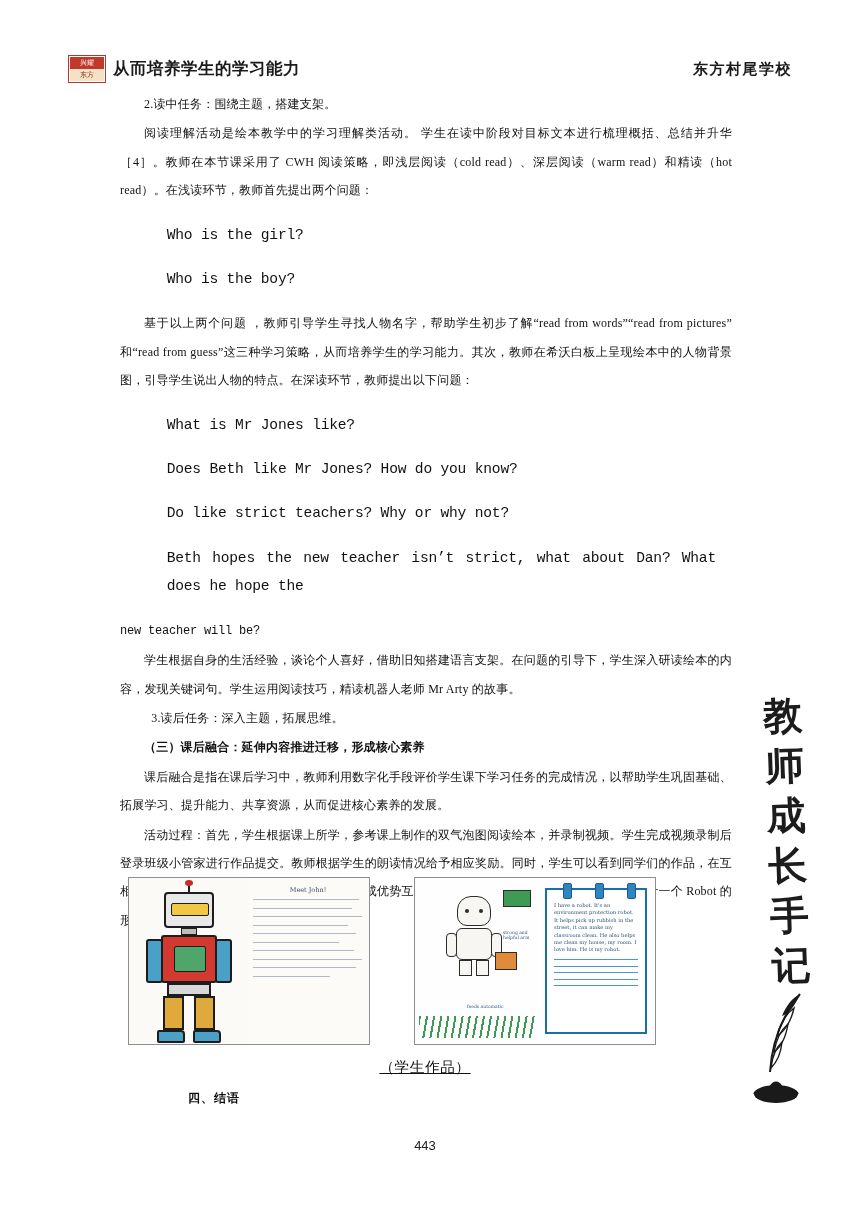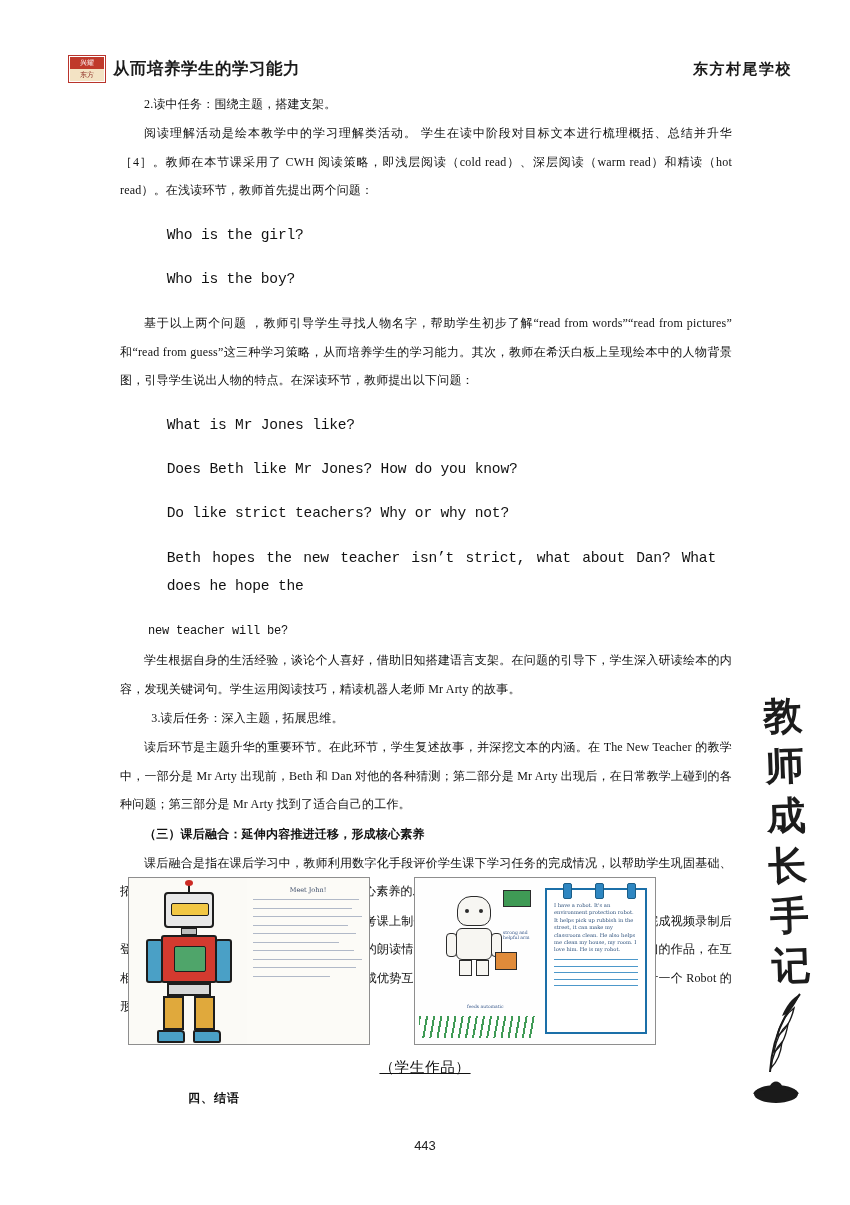--- a/index.html
+++ b/index.html
@@ -103,21 +103,21 @@
   .indent2 { text-indent: 2em; }
   .indent3 { text-indent: 2.6em; }
   .quote-line {
     margin: 16px;
     font-size: 14.6px;
     line-height: 28.4px;
     padding-left: 2.1em;
     font-family: "Liberation Mono", monospace;
     letter-spacing: -0.2px;
   }
-  .mono { font-family: "Liberation Mono", monospace; letter-spacing: -0.2px; margin-left: 28px; }
+  .mono { font-family: "Liberation Mono", monospace; letter-spacing: -0.2px; }
   .bold { font-weight: bold; }
 
   
   .figures {
     position: absolute;
     top: 877px;
     left: 128px;
     width: 528px;
     height: 168px;
     display: flex;
@@ -335,21 +335,20 @@
     <p class="quote-line">Who is the girl?</p>
     <p class="quote-line">Who is the boy?</p>
     <p class="indent2">基于以上两个问题 ，教师引导学生寻找人物名字，帮助学生初步了解“read from words”“read from pictures” 和“read from guess”这三种学习策略，从而培养学生的学习能力。其次，教师在希沃白板上呈现绘本中的人物背景图，引导学生说出人物的特点。在深读环节，教师提出以下问题：</p>
     <p class="quote-line">What is Mr Jones like?</p>
     <p class="quote-line">Does Beth like Mr Jones? How do you know?</p>
     <p class="quote-line">Do like strict teachers? Why or why not?</p>
     <p class="quote-line">Beth hopes the new teacher isn’t strict, what about Dan? What does he hope the</p>
     <p class="mono" style="padding-left:0;">new teacher will be?</p>
     <p class="indent2">学生根据自身的生活经验，谈论个人喜好，借助旧知搭建语言支架。在问题的引导下，学生深入研读绘本的内容，发现关键词句。学生运用阅读技巧，精读机器人老师 Mr Arty 的故事。</p>
     <p class="indent3">3.读后任务：深入主题，拓展思维。</p>
-    <p class="indent2">读后环节是主题升华的重要环节。在此环节，学生复述故事，并深挖文本的内涵。在 The New Teacher 的教学中，一部分是 Mr Arty 出现前，Beth 和 Dan 对他的各种猜测；第二部分是 Mr Arty 出现后，在日常教学上碰到的各种问题；第三部分是 Mr Arty 找到了适合自己的工作。</p>
     <p class="indent2 bold">（三）课后融合：延伸内容推进迁移，形成核心素养</p>
     <p class="indent2">课后融合是指在课后学习中，教师利用数字化手段评价学生课下学习任务的完成情况，以帮助学生巩固基础、拓展学习、提升能力、共享资源，从而促进核心素养的发展。</p>
     <p class="indent2">活动过程：首先，学生根据课上所学，参考课上制作的双气泡图阅读绘本，并录制视频。学生完成视频录制后登录班级小管家进行作品提交。教师根据学生的朗读情况给予相应奖励。同时，学生可以看到同学们的作品，在互相学习的基础上，更正和完善自己的作品，形成优势互补。其次，学生课后借助平板设备，自主设计一个 Robot 的形象。</p>
   </div>
 
   <div class="figures">
 
     <div class="fig">
       <div class="fig1-left">
         <div class="robot">

